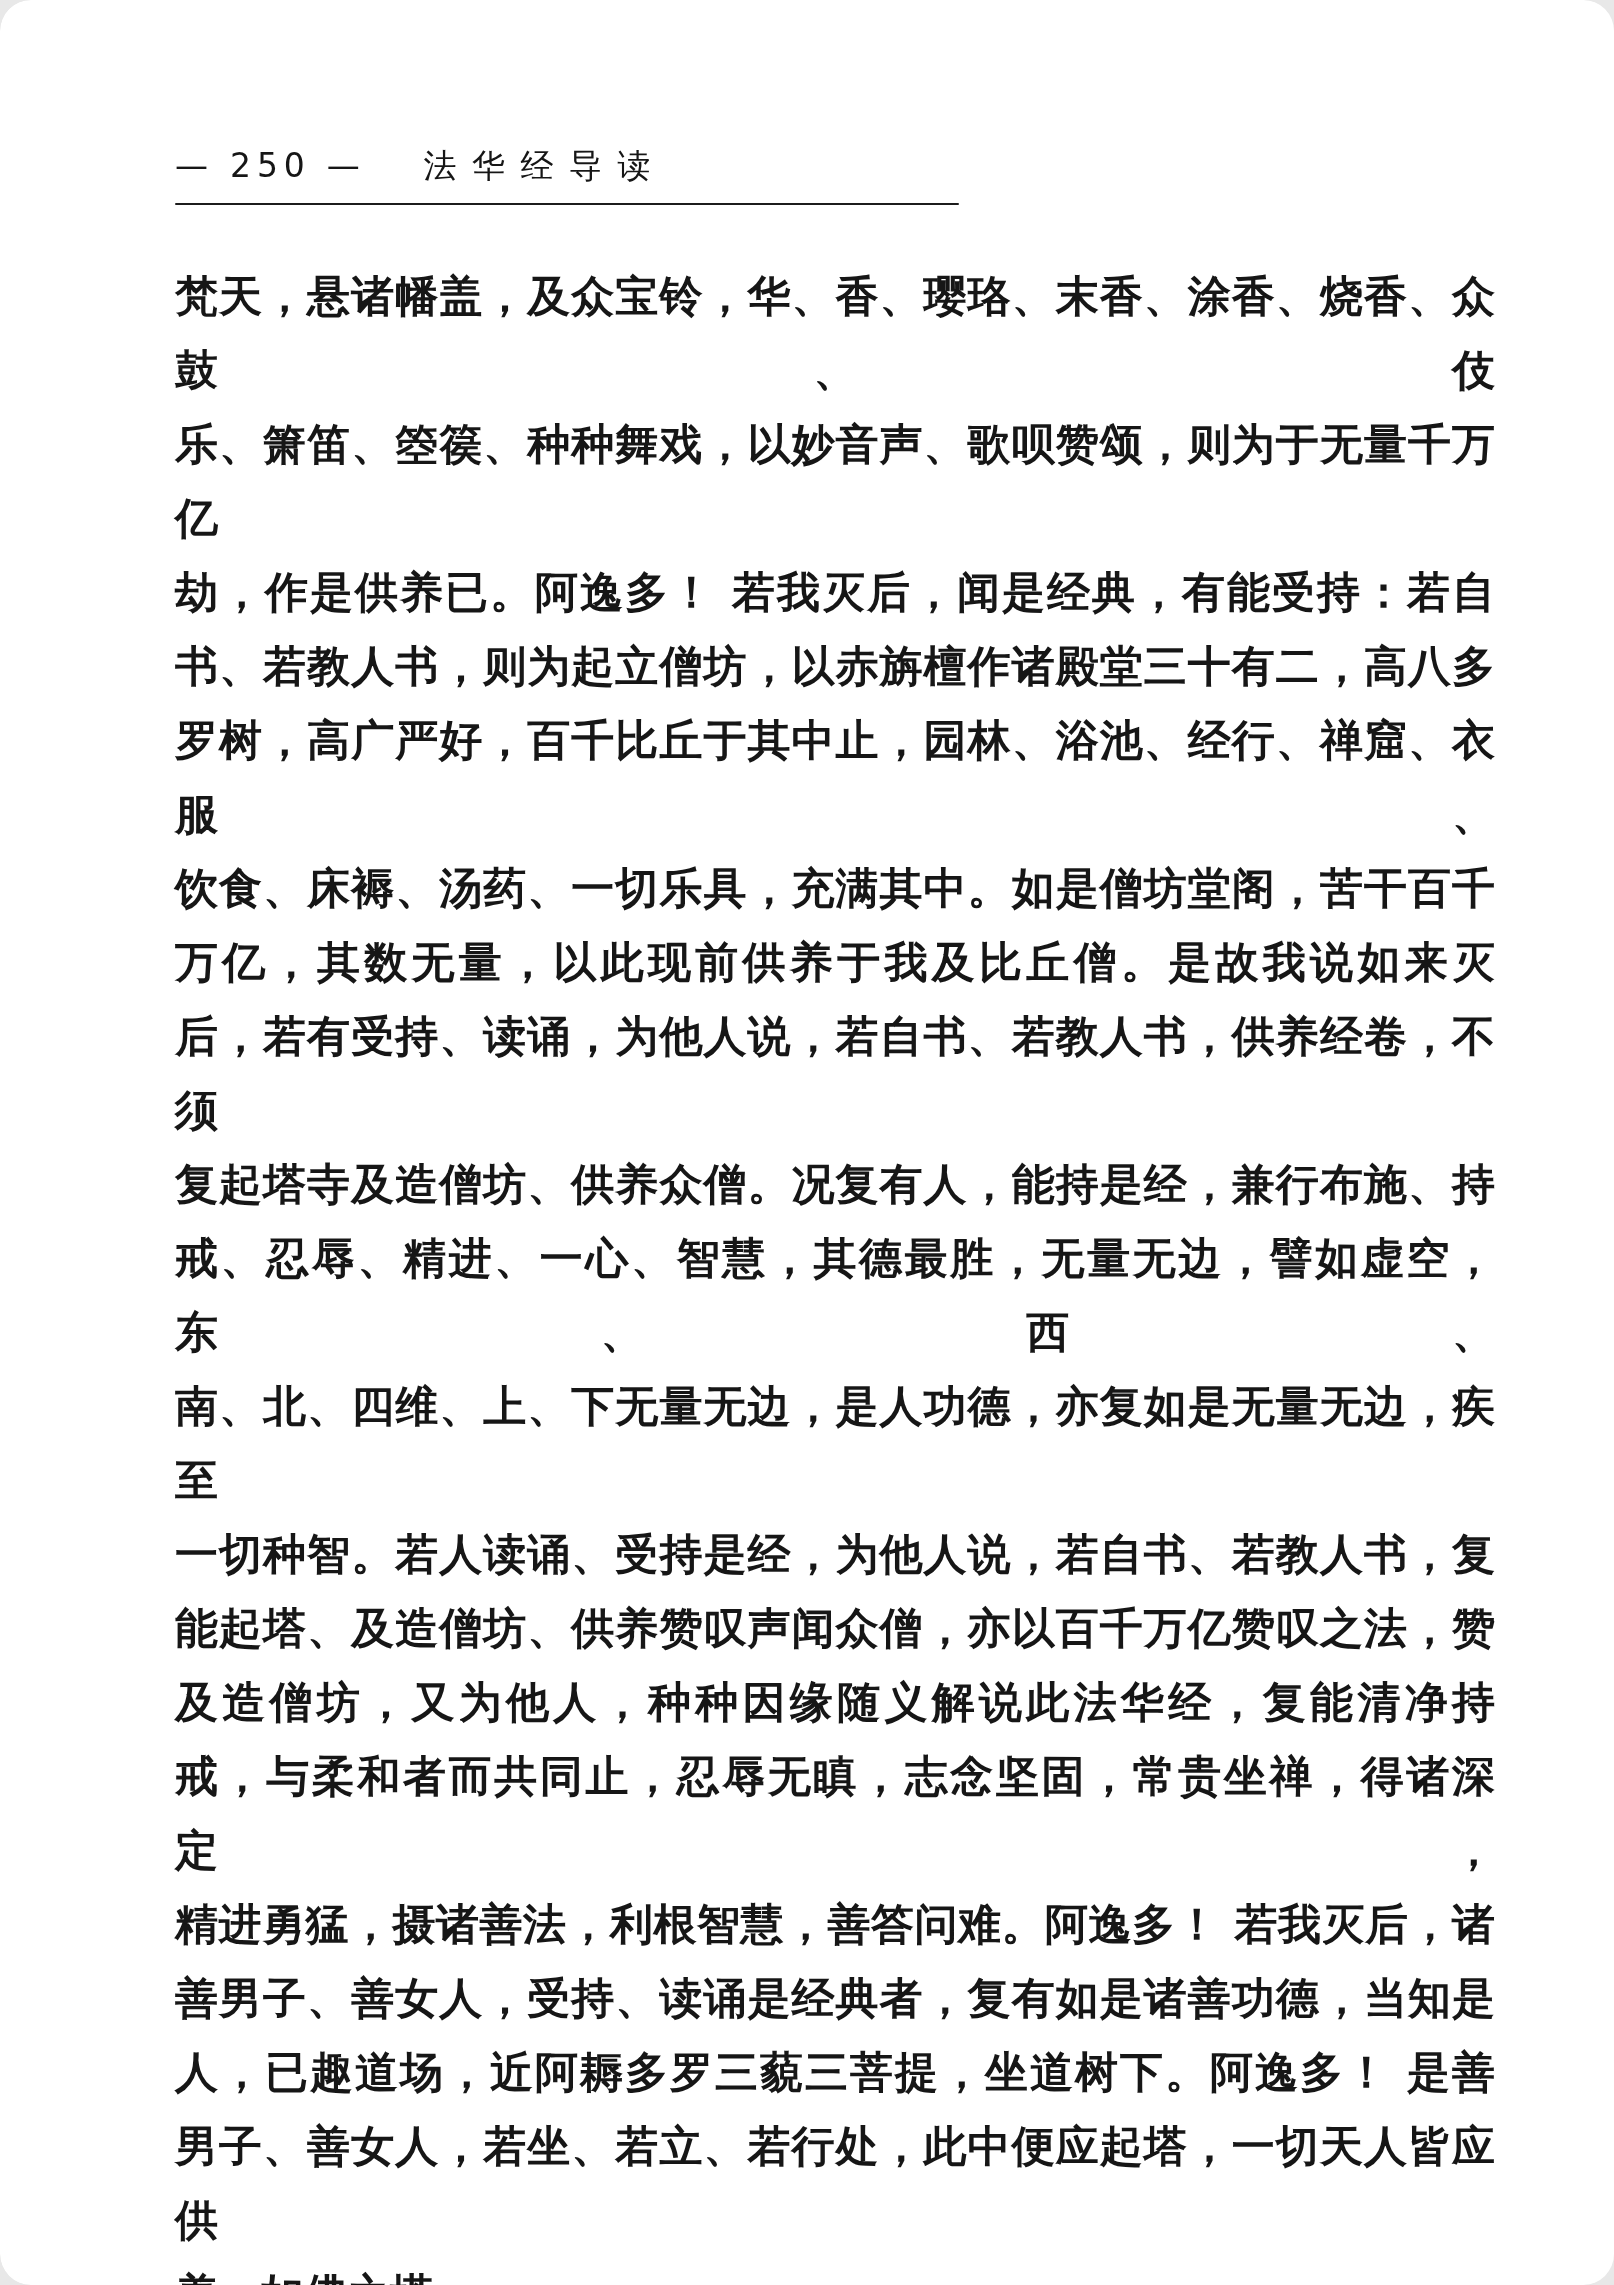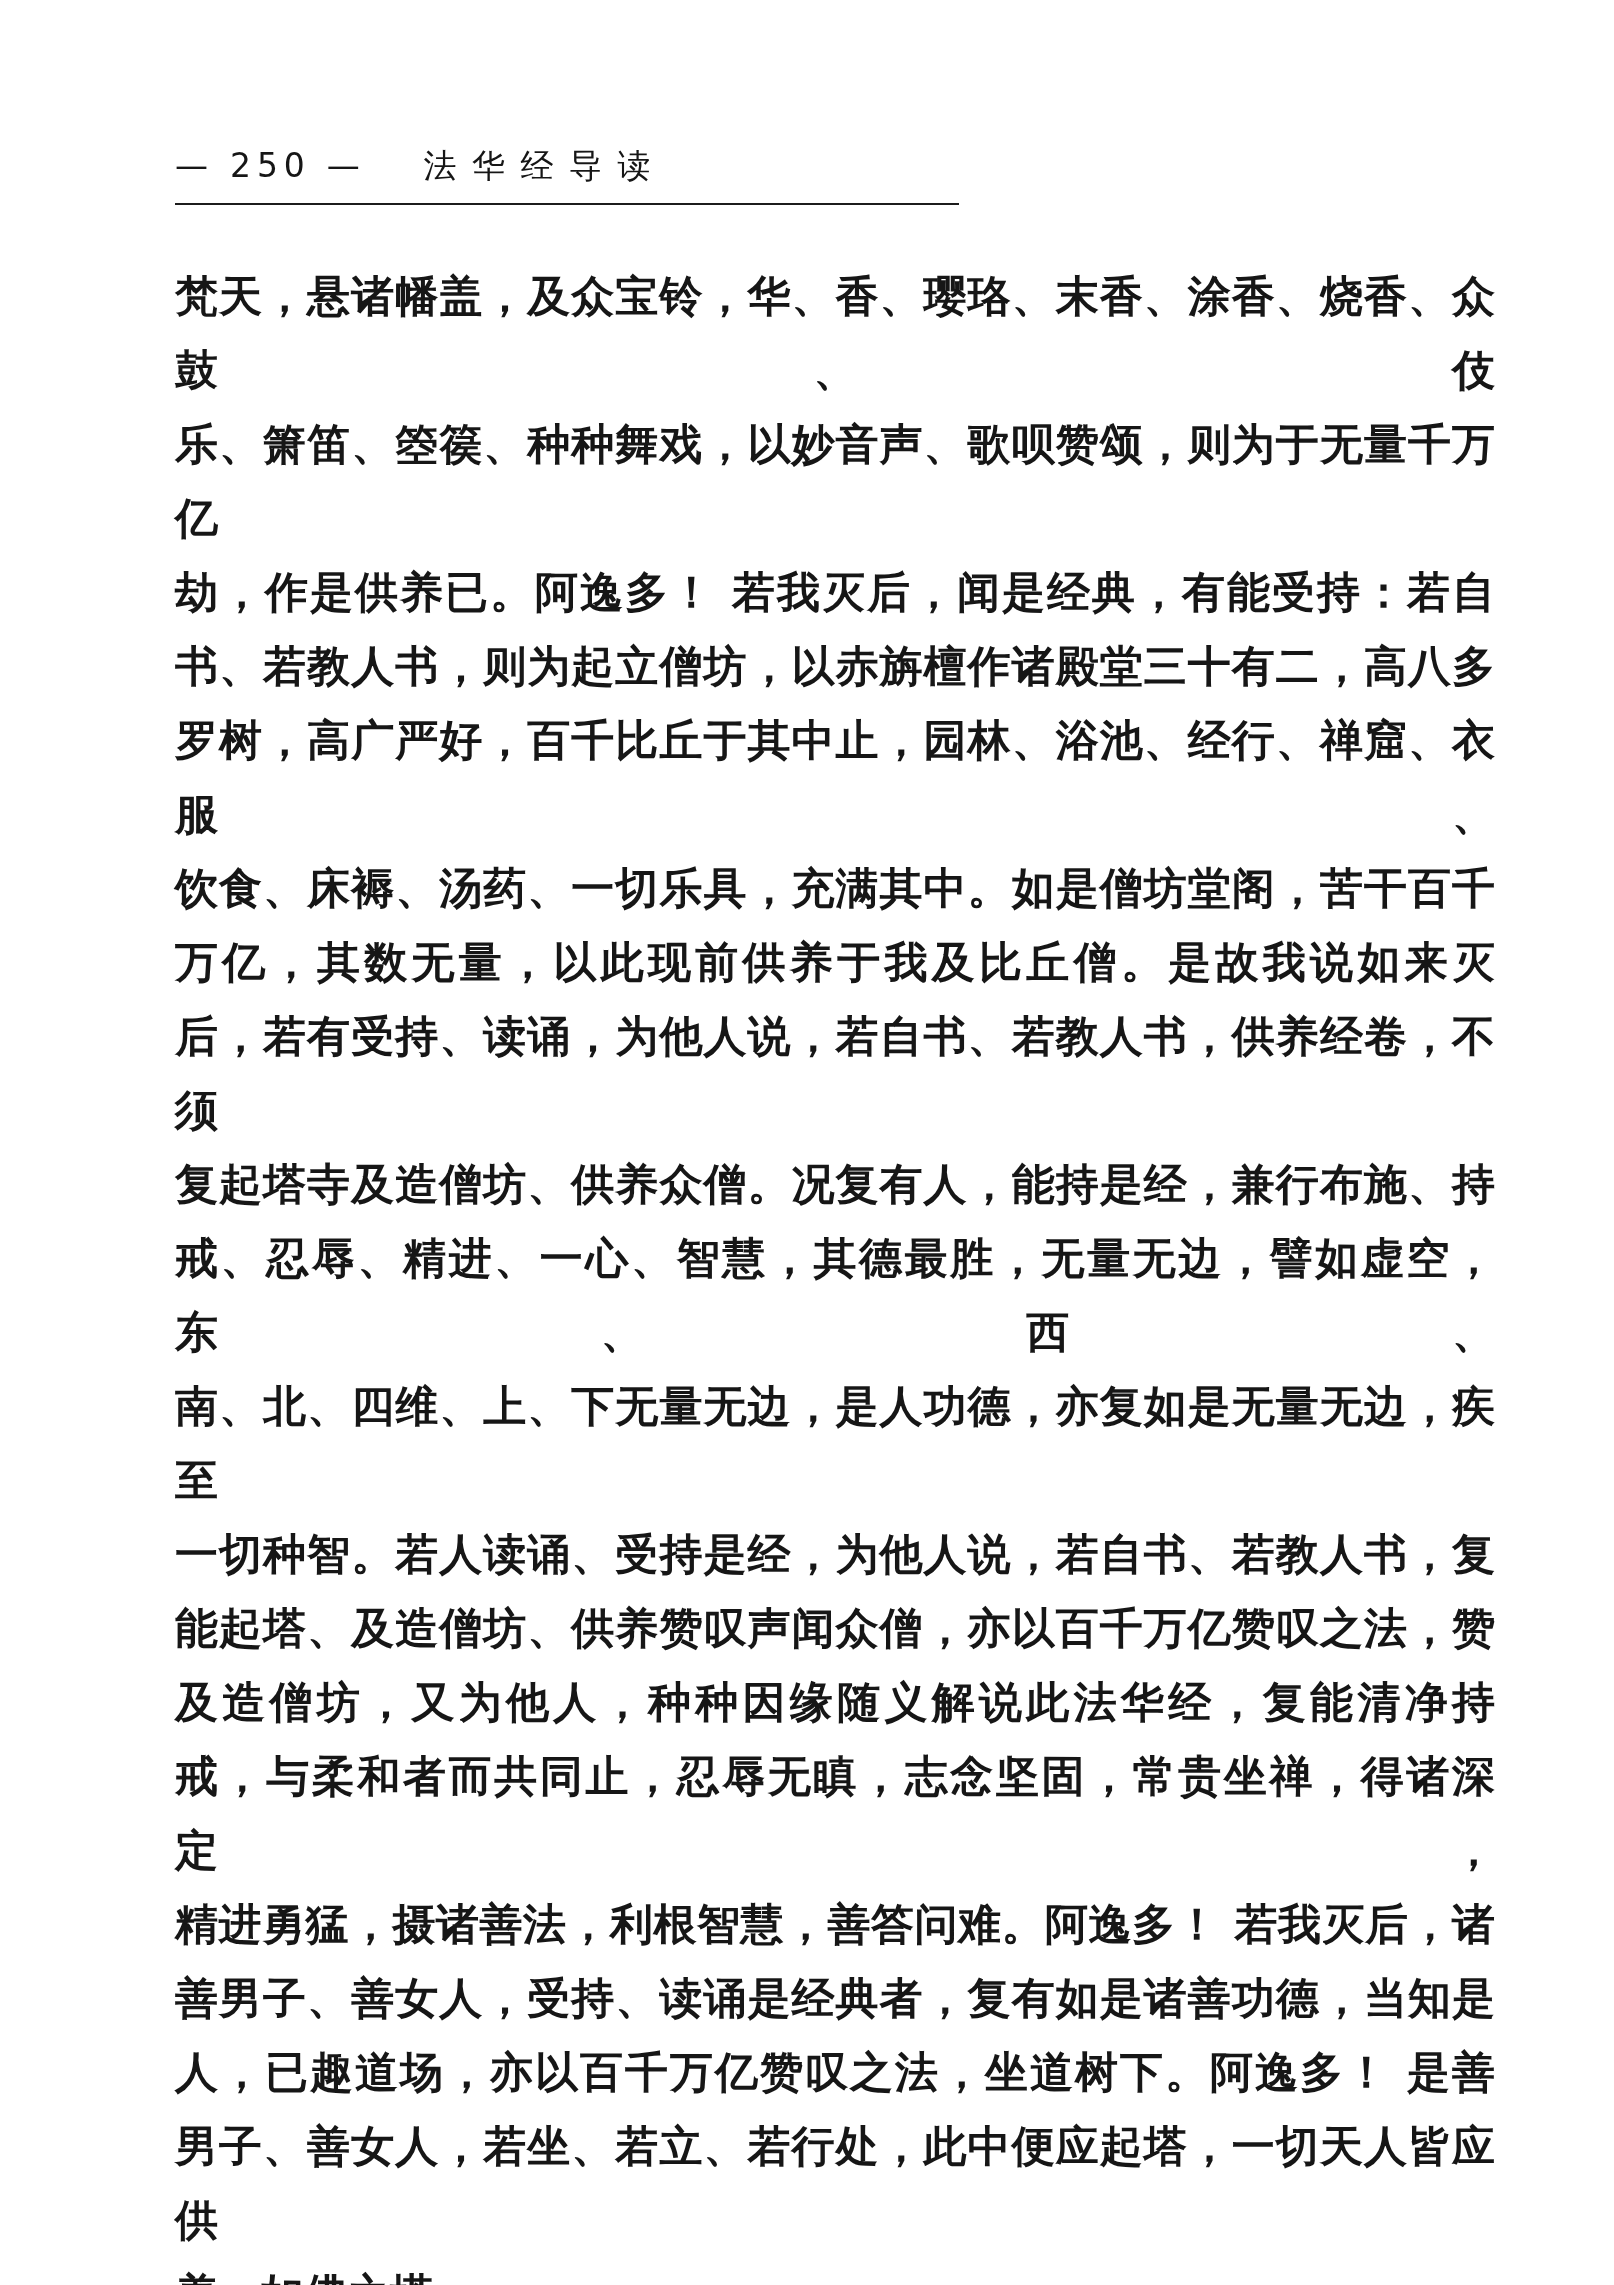--- a/index.html
+++ b/index.html
@@ -1,20 +1,20 @@
 <!DOCTYPE html>
 <html lang="zh" style="--bg: #ffffff; --ink: #161616; --rule: #1c1c1c;"><head>
 <meta charset="utf-8">
 <style>
   :root{
     --bg:#ffffff;
     --ink:#161616;
     --rule:#1c1c1c;
   }
-  *{margin:0;padding:0;box-sizing:border-box;}
+  *{margin:0;padding:0;box-sizing:border-box;border-radius:31px;}
   html,body{background:#e8e8e8;}
   .page{
     position:relative;
     width:1615px;
     height:2285px;
     margin:0 auto;
     background:var(--bg);
     color:var(--ink);
     overflow:hidden;
   }
@@ -86,20 +86,20 @@
         <div class="s-line">后，若有受持、读诵，为他人说，若自书、若教人书，供养经卷，不须</div>
         <div class="s-line">复起塔寺及造僧坊、供养众僧。况复有人，能持是经，兼行布施、持</div>
         <div class="s-line">戒、忍辱、精进、一心、智慧，其德最胜，无量无边，譬如虚空，东、西、</div>
         <div class="s-line">南、北、四维、上、下无量无边，是人功德，亦复如是无量无边，疾至</div>
         <div class="s-line">一切种智。若人读诵、受持是经，为他人说，若自书、若教人书，复</div>
         <div class="s-line">能起塔、及造僧坊、供养赞叹声闻众僧，亦以百千万亿赞叹之法，赞</div>
         <div class="s-line">及造僧坊，又为他人，种种因缘随义解说此法华经，复能清净持</div>
         <div class="s-line">戒，与柔和者而共同止，忍辱无瞋，志念坚固，常贵坐禅，得诸深定，</div>
         <div class="s-line">精进勇猛，摄诸善法，利根智慧，善答问难。阿逸多！ 若我灭后，诸</div>
         <div class="s-line">善男子、善女人，受持、读诵是经典者，复有如是诸善功德，当知是</div>
-        <div class="s-line">人，已趣道场，亦以百千万亿赞叹之法，坐道树下。阿逸多！ 是善</div>
+        <div class="s-line">人，已趣道场，近阿耨多罗三藐三菩提，坐道树下。阿逸多！ 是善</div>
         <div class="s-line">男子、善女人，若坐、若立、若行处，此中便应起塔，一切天人皆应供</div>
         <div class="s-line">养，如佛之塔。</div>
       </div>
 
   </div>
 </div>
 
 
 </body></html>

